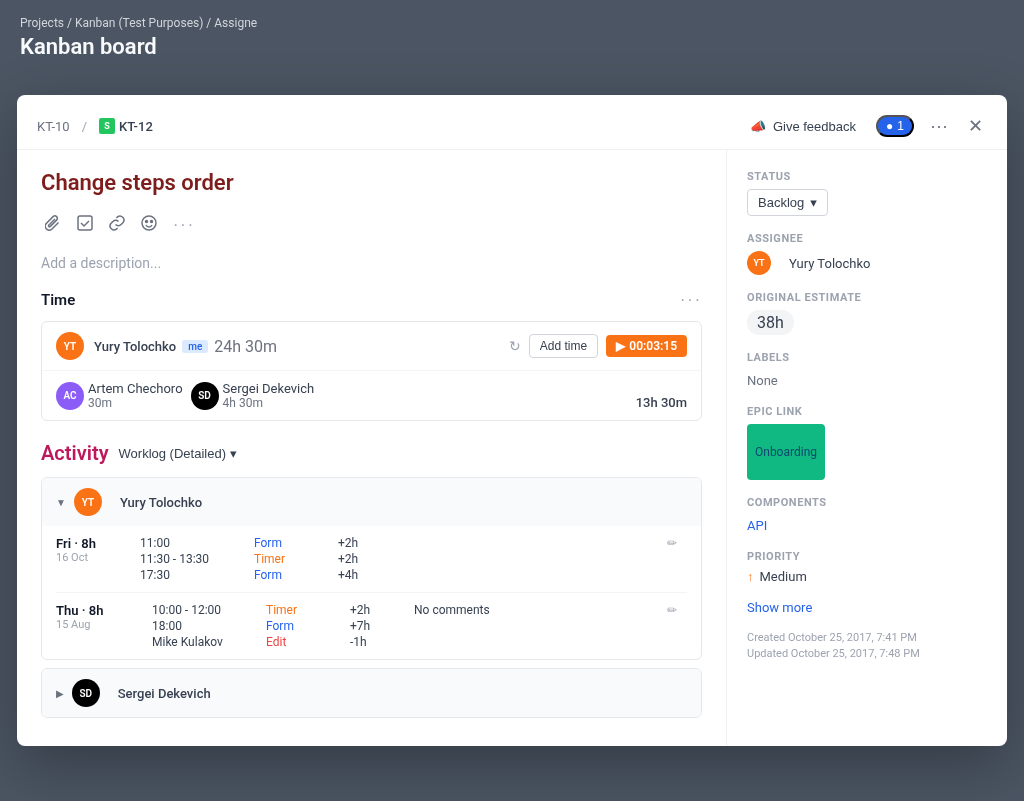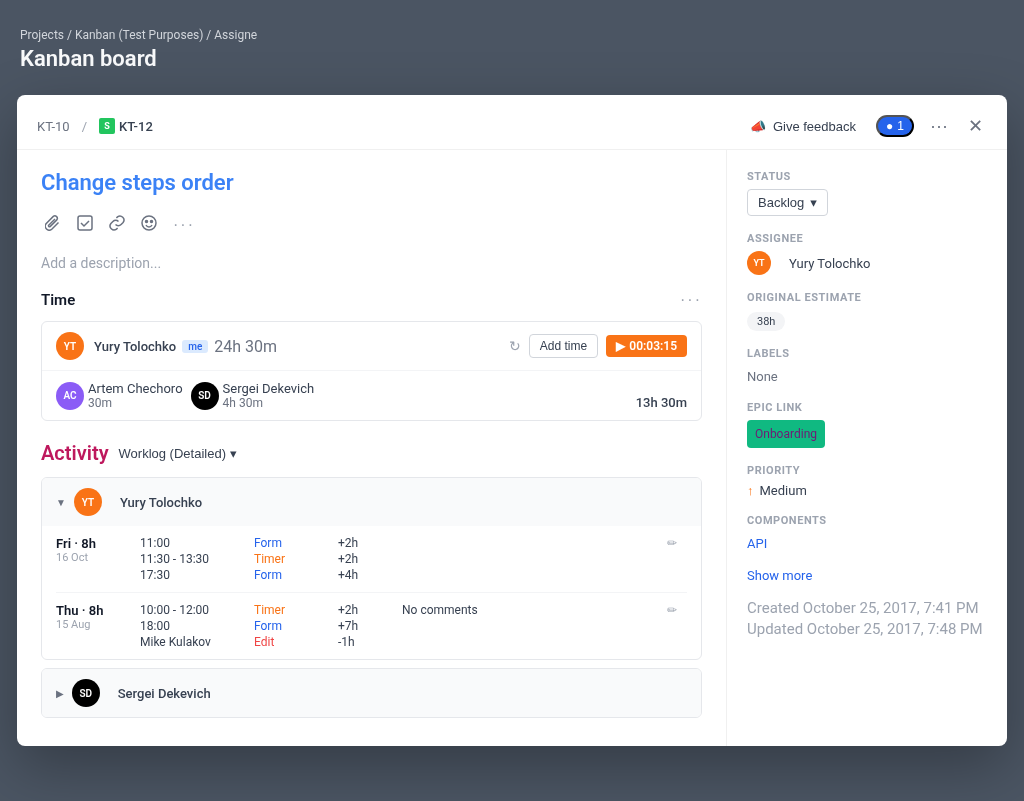--- a/index.html
+++ b/index.html
@@ -11,21 +11,21 @@
       overflow: hidden;
       position: relative;
     }
     .bg-overlay {
       position: absolute;
       inset: 0;
       background: #4b5563;
     }
     .kanban-bg {
       position: absolute;
-      top: 12px; left: 0; right: 0;
+      top: 0; left: 0; right: 0;
       padding: 16px 20px;
       color: #e5e7eb;
     }
     .breadcrumb {
       font-size: 12px;
       color: #d1d5db;
       margin-bottom: 4px;
     }
     .kanban-title {
       font-size: 22px;
@@ -136,21 +136,21 @@
     }
     .modal-sidebar {
       width: 280px;
       padding: 20px;
       overflow-y: auto;
       flex-shrink: 0;
     }
     .issue-title {
       font-size: 22px;
       font-weight: 600;
-      color: #3b82f6;
+      color: #7f1d1d;
       margin-bottom: 16px;
     }
     .toolbar {
       display: flex;
       align-items: center;
       gap: 8px;
       margin-bottom: 16px;
     }
     .toolbar-btn {
       background: none;
@@ -347,51 +347,51 @@
     .assignee-row {
       display: flex;
       align-items: center;
       gap: 8px;
     }
     .assignee-name { font-size: 13px; color: #374151; }
     .estimate-badge {
       background: #f3f4f6;
       border-radius: 12px;
       padding: 3px 10px;
-      font-size: 11px;
+      font-size: 16px;
       color: #374151;
       display: inline-block;
     }
     .labels-value { font-size: 13px; color: #6b7280; }
     .epic-badge {
       background: #10b981;
-      color: #701a75;
+      color: #0c4a6e;
       border-radius: 4px;
-      padding: 7px 8px;
+      padding: 21px 8px;
       font-size: 12px;
       display: inline-block;
       text-align: center;
     }
     .component-link { font-size: 13px; color: #2563eb; cursor: pointer; }
     .priority-row {
       display: flex;
       align-items: center;
       gap: 6px;
       font-size: 13px;
       color: #374151;
     }
     .priority-icon { color: #f97316; }
     .show-more-link {
       color: #2563eb;
       font-size: 13px;
       cursor: pointer;
       display: block;
       margin-bottom: 16px;
     }
-    .meta-text { font-size: 15px; color: #9ca3af; margin-bottom: 3px; }
+    .meta-text { font-size: 11px; color: #9ca3af; margin-bottom: 3px; }
     .separator { color: #9ca3af; margin: 0 4px; }
     .worklog-sub-rows {
       display: flex;
       flex-direction: column;
       gap: 2px;
     }
     .worklog-sub-row {
       display: grid;
       grid-template-columns: 110px 80px 60px 1fr;
       gap: 4px;
@@ -575,21 +575,21 @@
                     <span class="time-link">Form</span>
                     <span class="time-delta-pos">+4h</span>
                     <span></span>
                   </div>
                 </div>
                 <span class="edit-icon">✏</span>
               </div>
             </div>
 
             <div class="worklog-day">
-              <div style="display:grid;grid-template-columns:80px 1fr 20px;gap:4px;align-items:start">
+              <div style="display:grid;grid-template-columns:80px 1fr 20px;gap:16px;align-items:start">
                 <div>
                   <div class="day-label">Thu · 8h</div>
                   <div class="day-date">15 Aug</div>
                 </div>
                 <div class="worklog-sub-rows">
                   <div class="worklog-sub-row">
                     <span class="time-range">10:00 - 12:00</span>
                     <span class="time-link-orange">Timer</span>
                     <span class="time-delta-pos">+2h</span>
                     <span class="worklog-comment">No comments</span>
@@ -650,32 +650,32 @@
           <div class="sidebar-label">LABELS</div>
           <span class="labels-value">None</span>
         </div>
 
         <div class="sidebar-field">
           <div class="sidebar-label">EPIC LINK</div>
           <span class="epic-badge">Onboarding</span>
         </div>
 
         <div class="sidebar-field">
+          <div class="sidebar-label">COMPONENTS</div>
+          <span class="component-link">API</span>
+        </div>
+
+        <div class="sidebar-field">
           <div class="sidebar-label">PRIORITY</div>
           <div class="priority-row">
             <span class="priority-icon">↑</span>
             <span>Medium</span>
           </div>
         </div>
 
-        <div class="sidebar-field">
-          <div class="sidebar-label">COMPONENTS</div>
-          <span class="component-link">API</span>
-        </div>
-
         <a class="show-more-link">Show more</a>
 
         <div class="meta-text">Created October 25, 2017, 7:41 PM</div>
         <div class="meta-text">Updated October 25, 2017, 7:48 PM</div>
 
       </div>
     </div>
 
   </div>
 </div>

